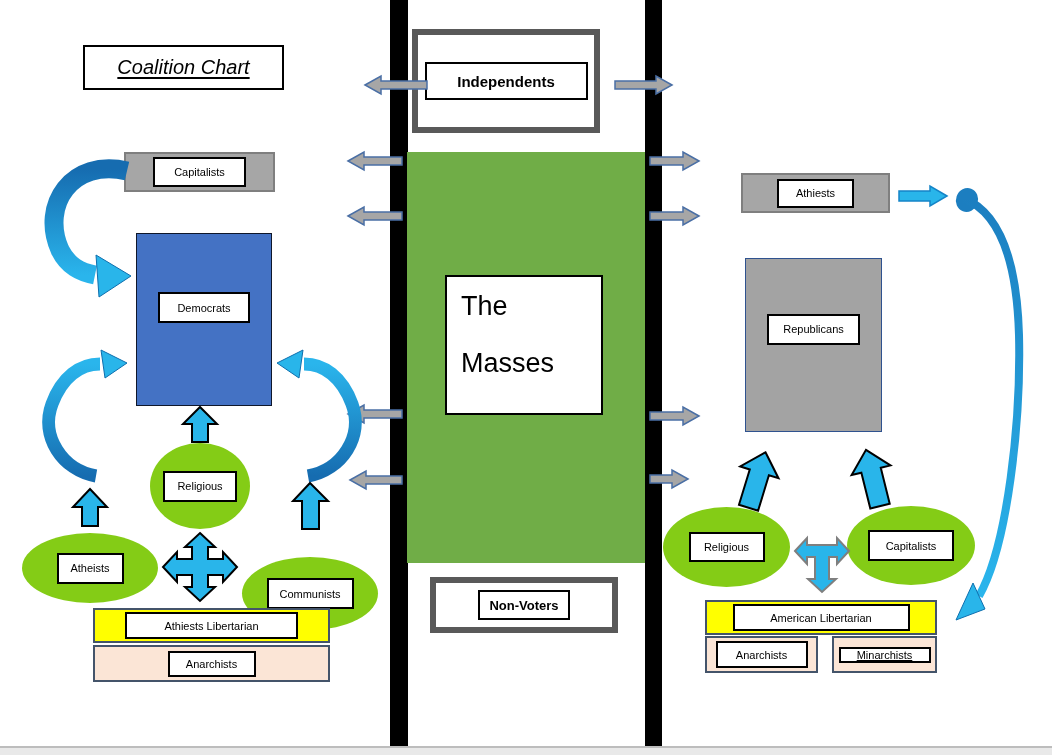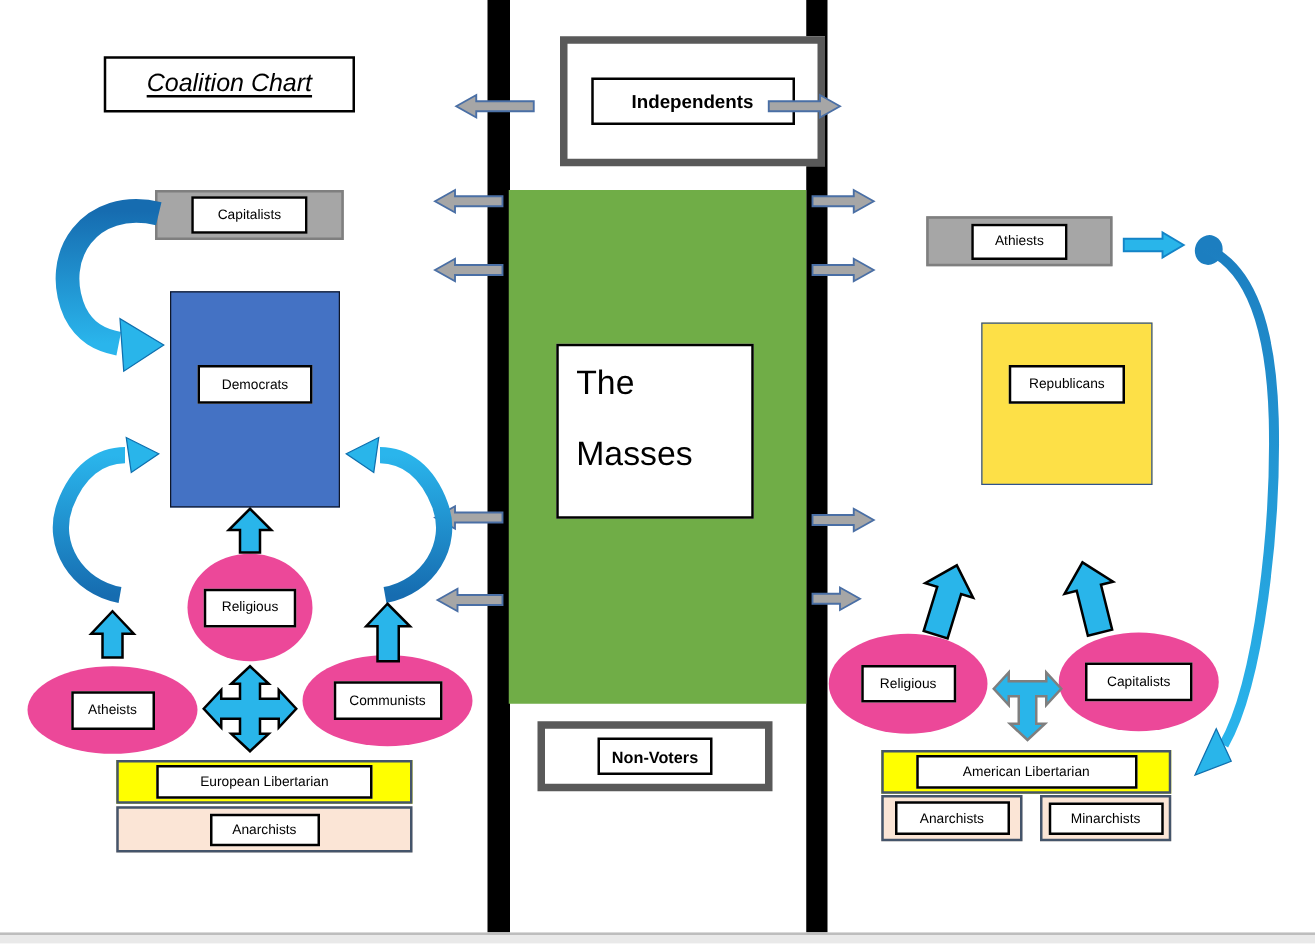--- a/index.html
+++ b/index.html
@@ -10,21 +10,21 @@
   .abs{position:absolute;box-sizing:border-box;}
   
   .lbl{
     background:#fff;border:2px solid #000;display:flex;align-items:center;justify-content:center;
     font-size:11px;white-space:nowrap;box-sizing:border-box;
   }
   
   .frame{background:#fff;border:6px solid #595959;display:flex;align-items:center;justify-content:center;}
   .bar{background:#000;}
   .gray-box{background:#a6a6a6;border:2px solid #7f7f7f;display:flex;align-items:center;justify-content:center;}
-  .ellipse{background:#ec4899;border-radius:50%;display:flex;align-items:center;justify-content:center;}
+  .ellipse{background:#84cc16;border-radius:50%;display:flex;align-items:center;justify-content:center;}
   .yellow-box{background:#ffff00;border:2px solid #44546a;display:flex;align-items:center;justify-content:center;}
   .peach-box{background:#fbe5d6;border:2px solid #44546a;display:flex;align-items:center;justify-content:center;}
   .title-box{
     border:2px solid #000;display:flex;align-items:center;justify-content:center;
     font-size:20px;font-weight:normal;font-style:italic;text-decoration:underline;
     text-decoration-thickness:2px;text-underline-offset:3px;
   }
   .masses-box{
     background:#fff;border:2px solid #000;display:flex;flex-direction:column;
     padding:14px 0 0 14px;gap:26px;font-size:27px;
@@ -38,21 +38,21 @@
 
 <div class="stage">
 
   <div class="abs title-box" style="left:83px;top:45px;width:201px;height:45px;">Coalition Chart</div>
 
   <div class="abs bar" style="left:390px;top:0;width:18px;height:746px;"></div>
   <div class="abs bar" style="left:645px;top:0;width:17px;height:746px;"></div>
 
   <div class="abs" style="left:407px;top:152px;width:238px;height:411px;background:#70ad47;"></div>
 
-  <div class="abs frame" style="left:448px;top:29px;width:212px;height:104px;">
+  <div class="abs frame" style="left:412px;top:29px;width:188px;height:104px;">
     <div class="lbl bold" style="width:163px;height:38px;font-size:15px;">Independents</div>
   </div>
 
   <div class="abs masses-box" style="left:445px;top:275px;width:158px;height:140px;">
     <span>The</span>
     <span>Masses</span>
   </div>
 
   <div class="abs frame" style="left:430px;top:577px;width:188px;height:56px;">
     <div class="lbl bold" style="width:92px;height:30px;font-size:13px;">Non-Voters</div>
@@ -65,54 +65,54 @@
   <div class="abs" style="left:136px;top:233px;width:136px;height:173px;background:#4472c4;border:1px solid #0f172a;display:flex;align-items:center;justify-content:center;">
     <div class="lbl" style="width:92px;height:31px;transform:translateY(-12px);">Democrats</div>
   </div>
 
   <div class="abs ellipse" style="left:150px;top:443px;width:100px;height:86px;">
     <div class="lbl" style="width:74px;height:31px;">Religious</div>
   </div>
   <div class="abs ellipse" style="left:22px;top:533px;width:136px;height:70px;">
     <div class="lbl" style="width:67px;height:31px;">Atheists</div>
   </div>
-  <div class="abs ellipse" style="left:242px;top:524px;width:136px;height:73px;">
+  <div class="abs ellipse" style="left:242px;top:557px;width:136px;height:73px;">
     <div class="lbl" style="width:87px;height:31px;">Communists</div>
   </div>
 
   <div class="abs yellow-box" style="left:93px;top:608px;width:237px;height:35px;">
-    <div class="lbl" style="width:173px;height:27px;">European Libertarian</div>
+    <div class="lbl" style="width:173px;height:27px;">Athiests Libertarian</div>
   </div>
   <div class="abs peach-box" style="left:93px;top:645px;width:237px;height:37px;">
     <div class="lbl" style="width:88px;height:26px;">Anarchists</div>
   </div>
 
   <div class="abs gray-box" style="left:741px;top:173px;width:149px;height:40px;">
     <div class="lbl" style="width:77px;height:29px;">Athiests</div>
   </div>
 
-  <div class="abs" style="left:745px;top:258px;width:137px;height:130px;background:#fde047;border:1px solid #2f528f;display:flex;align-items:center;justify-content:center;margin-left:40px;">
+  <div class="abs" style="left:745px;top:258px;width:137px;height:174px;background:#a3a3a3;border:1px solid #2f528f;display:flex;align-items:center;justify-content:center;">
     <div class="lbl" style="width:93px;height:31px;transform:translateY(-16px);">Republicans</div>
   </div>
 
   <div class="abs ellipse" style="left:663px;top:507px;width:127px;height:80px;">
     <div class="lbl" style="width:76px;height:30px;">Religious</div>
   </div>
   <div class="abs ellipse" style="left:847px;top:506px;width:128px;height:79px;">
     <div class="lbl" style="width:86px;height:31px;">Capitalists</div>
   </div>
 
   <div class="abs yellow-box" style="left:705px;top:600px;width:232px;height:35px;">
     <div class="lbl" style="width:177px;height:27px;">American Libertarian</div>
   </div>
   <div class="abs peach-box" style="left:705px;top:636px;width:113px;height:37px;">
     <div class="lbl" style="width:92px;height:27px;">Anarchists</div>
   </div>
   <div class="abs peach-box" style="left:832px;top:636px;width:105px;height:37px;">
-    <div class="lbl" style="width:92px;height:26px;">Minarchists</div>
+    <div class="lbl" style="width:92px;height:16px;text-decoration:underline;">Minarchists</div>
   </div>
 
   <svg class="overlay" width="1052" height="755" viewBox="0 0 1052 755">
     <defs>
       <linearGradient id="gUL" x1="0" y1="0" x2="0" y2="1">
         <stop offset="0" stop-color="#166cb0"></stop>
           <stop offset="1" stop-color="#2ab5ec"></stop>
       </linearGradient>
       <linearGradient id="gLL" x1="0" y1="0" x2="0" y2="1">
         <stop offset="0" stop-color="#2ab5ec"></stop>

